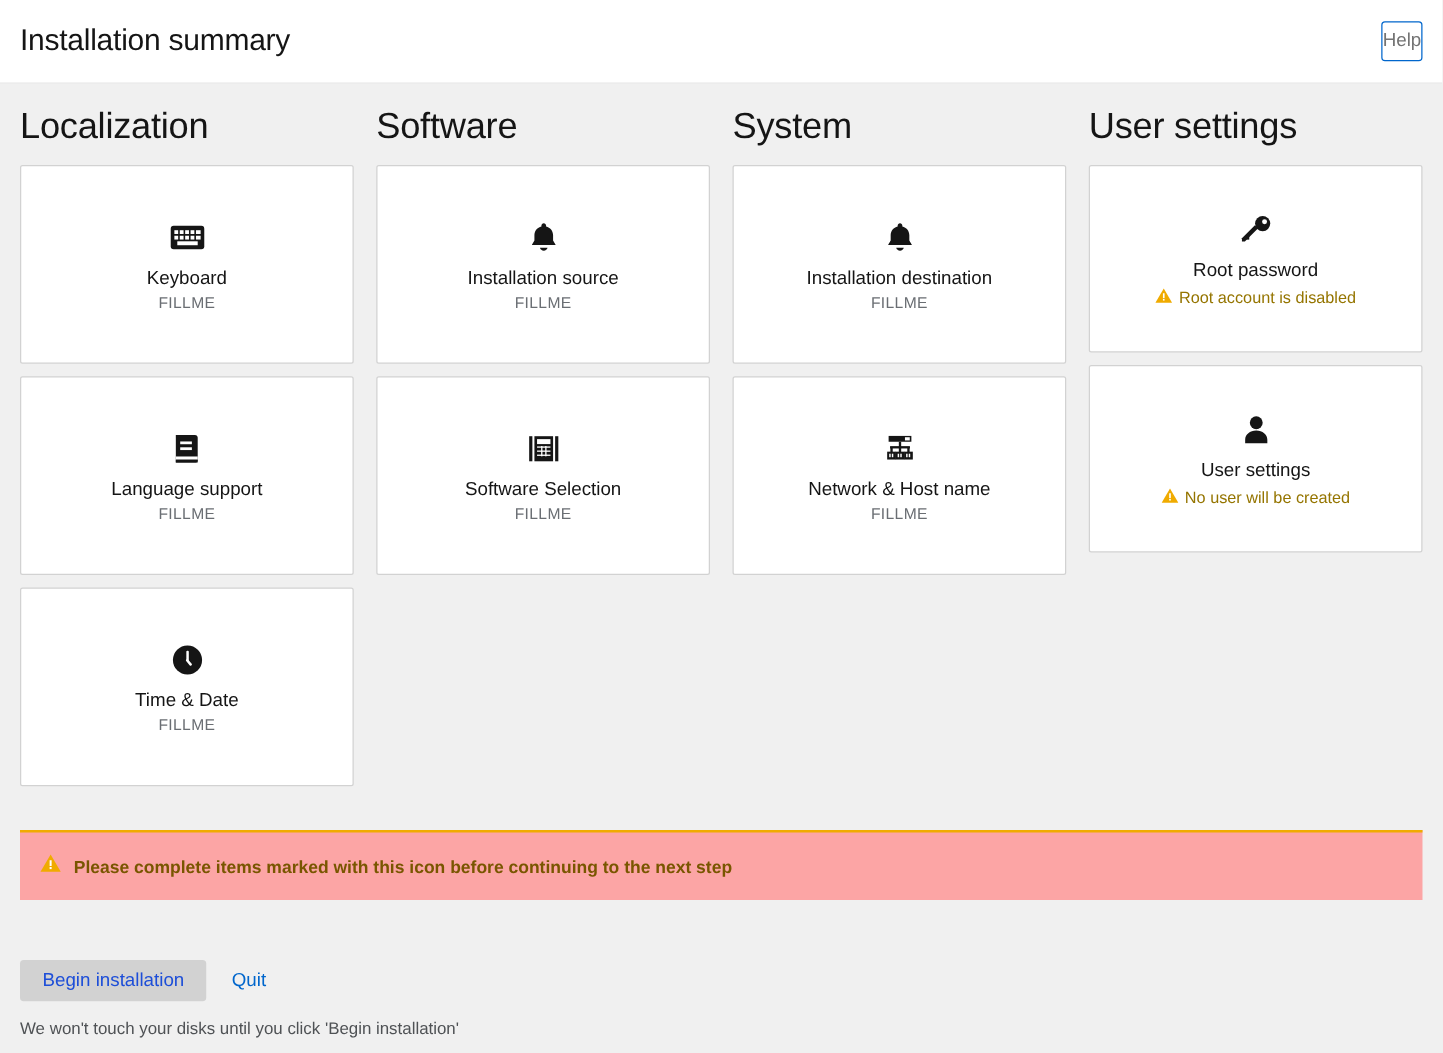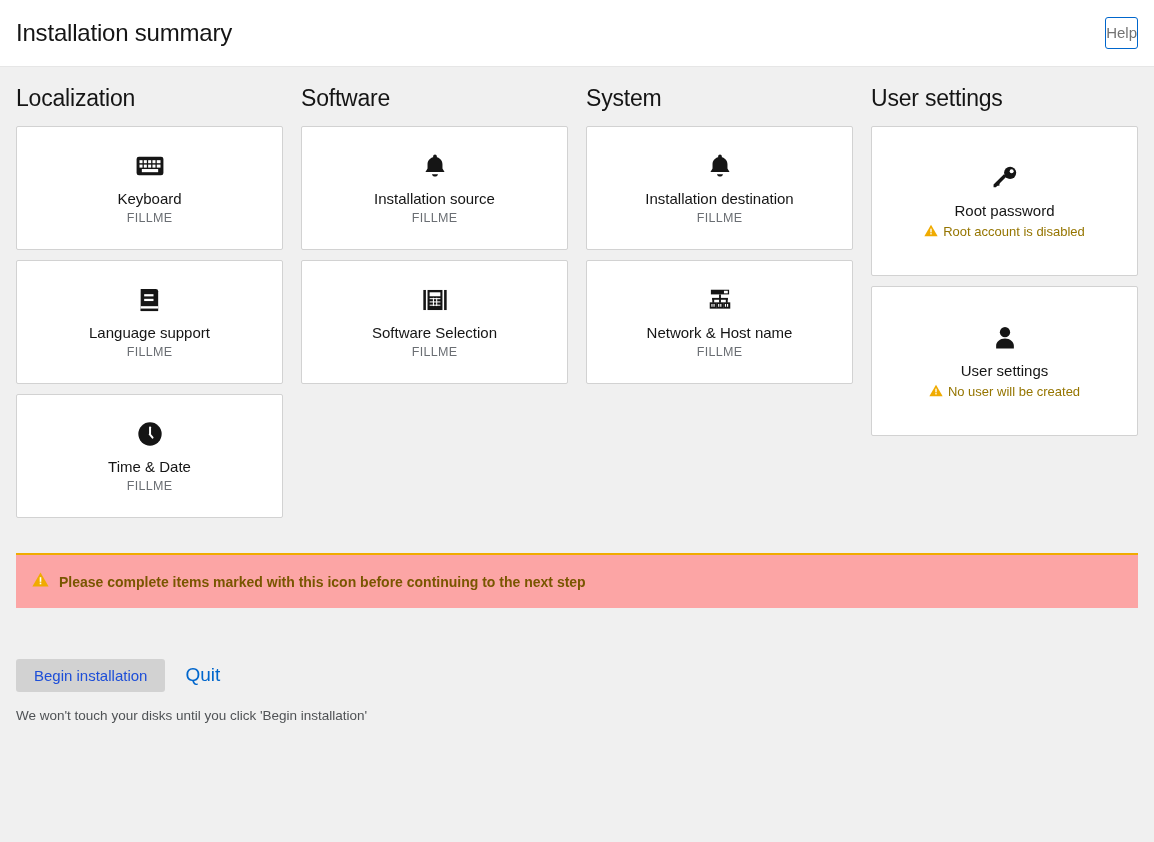--- a/index.html
+++ b/index.html
@@ -40,34 +40,34 @@
   }
 
   
   .columns {
     display: flex;
     padding: 0 16px;
     gap: 18px;
   }
   .column { flex: 1 1 0; min-width: 0; }
   .column-title {
-    font-size: 23px;
+    font-size: 29px;
     font-weight: 400;
     color: #151515;
     margin: 18px 0 14px 0;
     letter-spacing: -0.2px;
   }
 
   
   .card {
     background: #ffffff;
     border: 1px solid #d2d2d2;
     border-radius: 2px;
     margin-bottom: 10px;
-    height: 124px;
+    height: 159px;
     display: flex;
     flex-direction: column;
     align-items: center;
     justify-content: center;
     cursor: pointer;
     padding: 6px 8px;
     text-align: center;
   }
   .card.tall { height: 150px; }
   .card-icon {
@@ -130,21 +130,21 @@
     border-radius: 3px;
     font-size: 15px;
     font-family: inherit;
     padding: 8px 18px;
     cursor: default;
   }
   .btn-link {
     background: transparent;
     border: none;
     color: #0066cc;
-    font-size: 19px;
+    font-size: 15px;
     font-family: inherit;
     padding: 8px 16px;
     cursor: pointer;
   }
   .note {
     margin: 14px 16px 0 16px;
     font-size: 13.5px;
     color: #4f5255;
   }
 </style>

